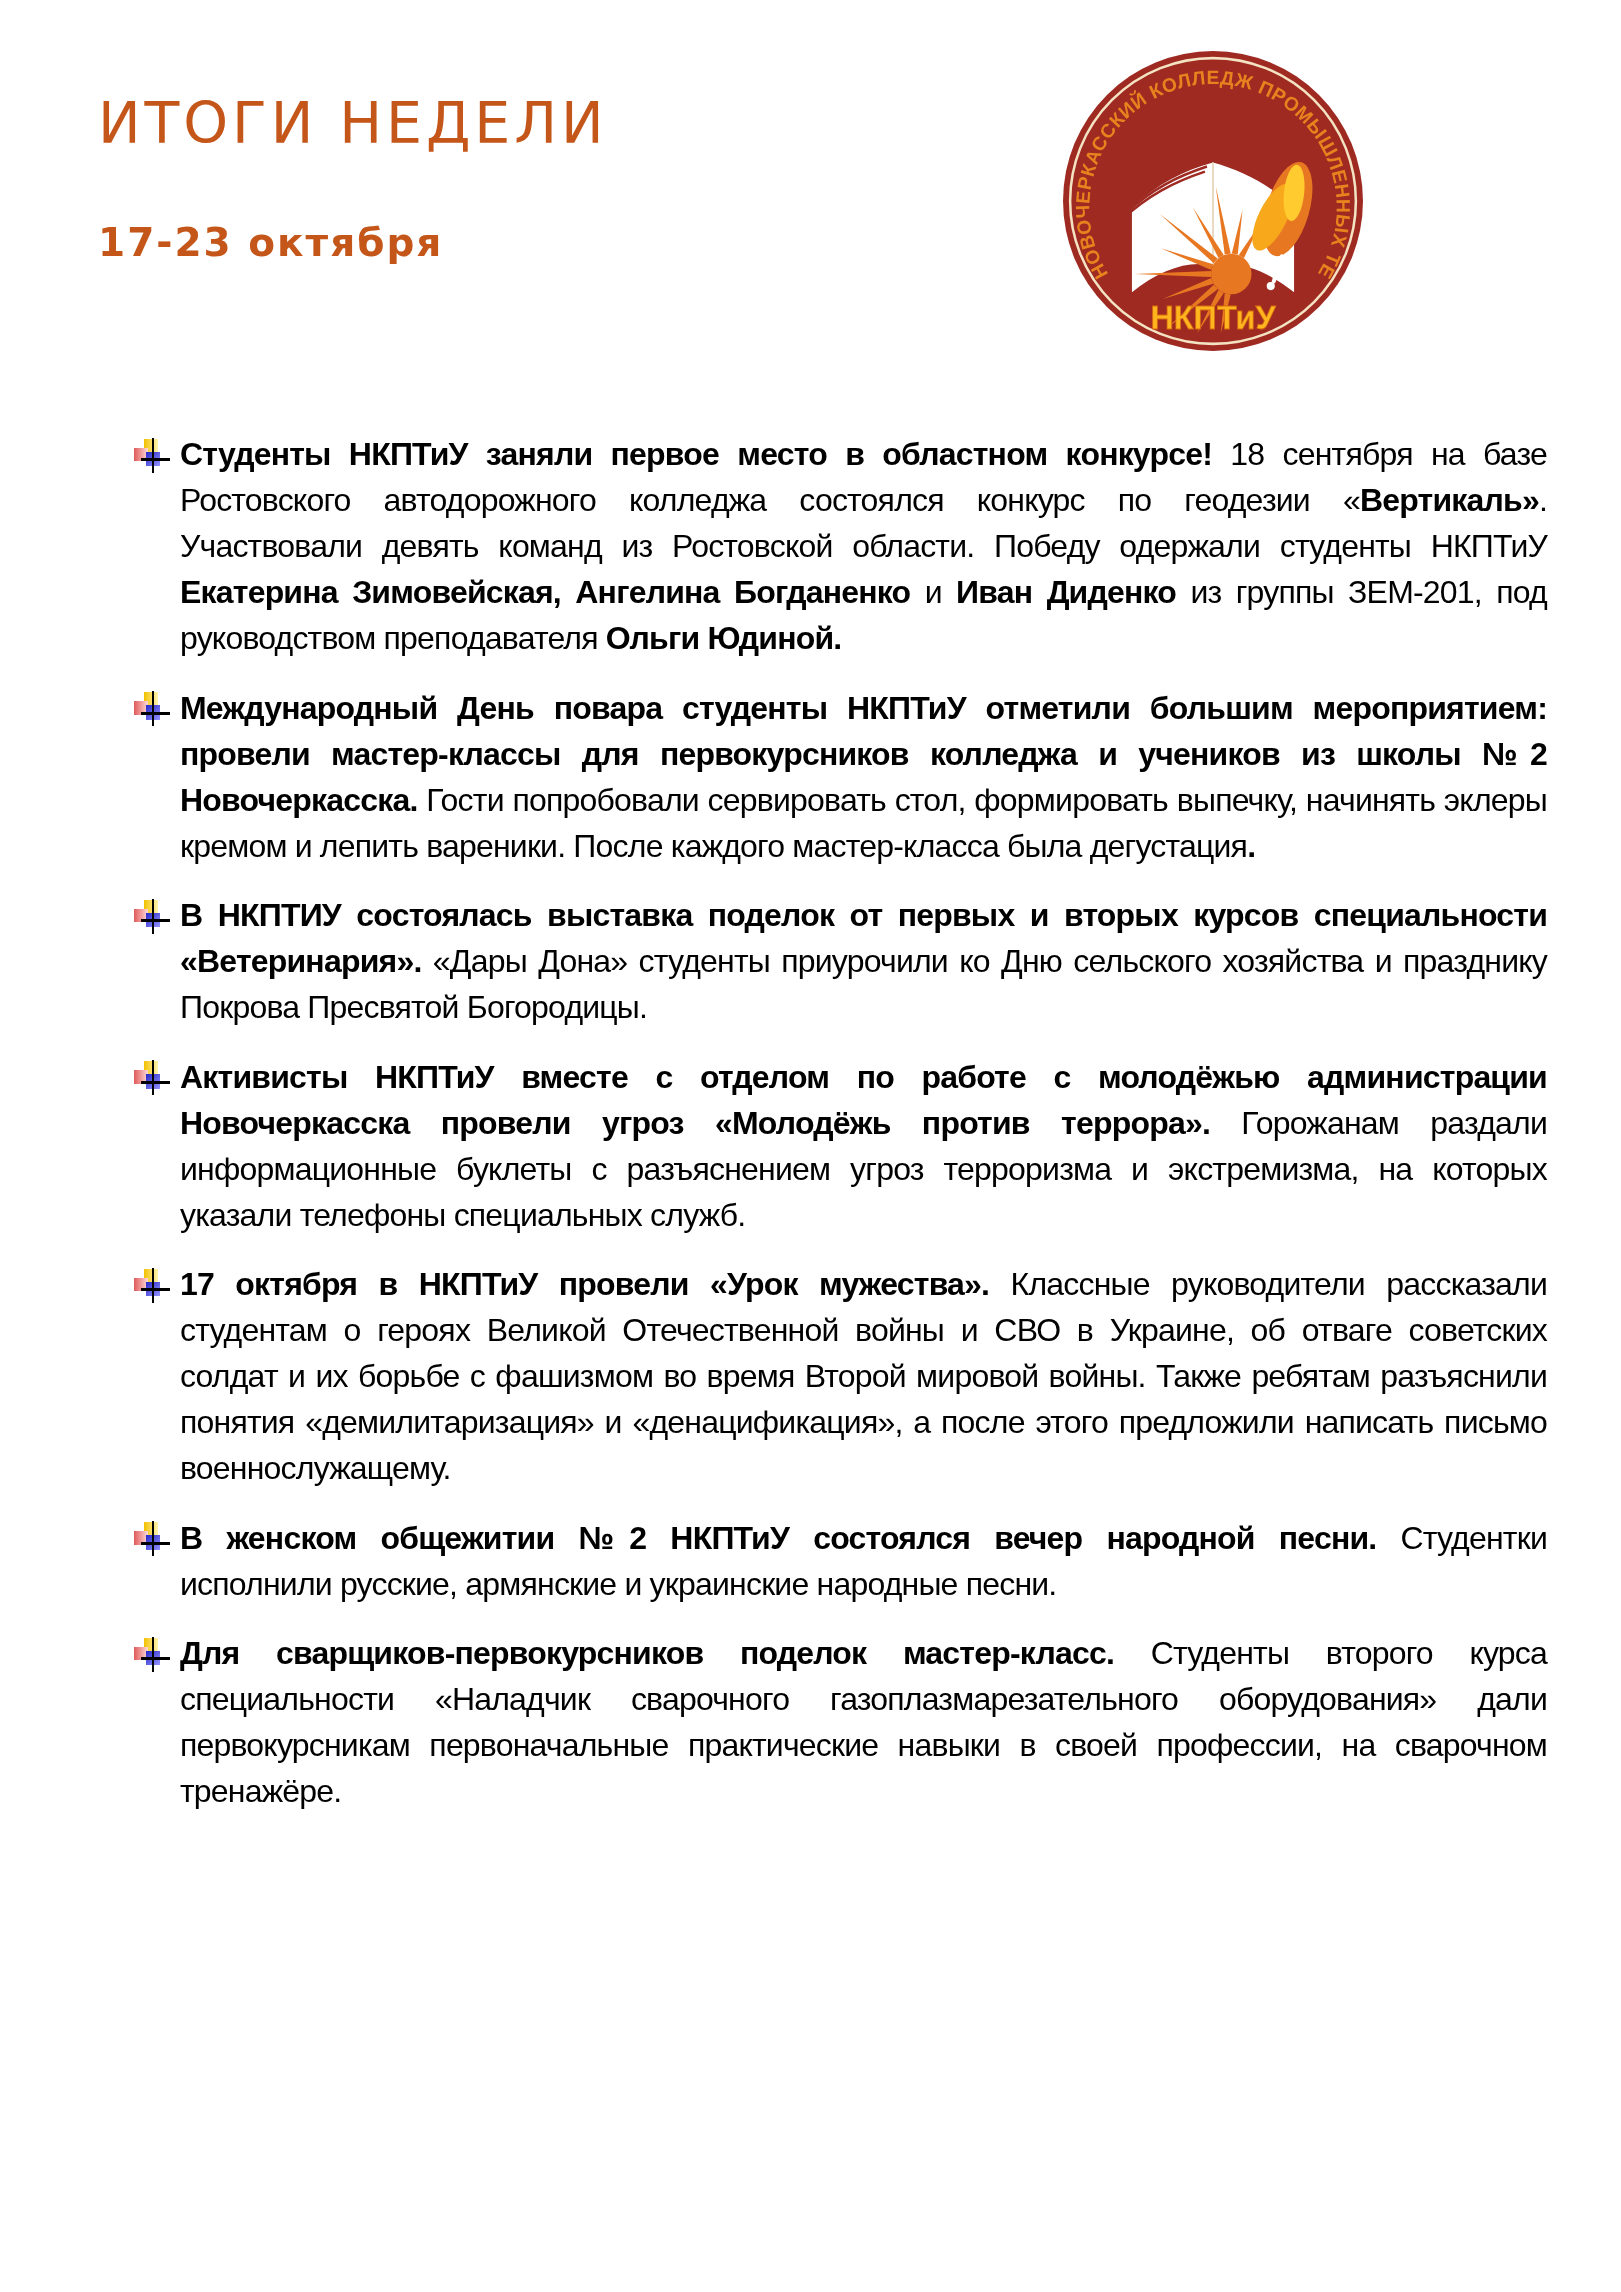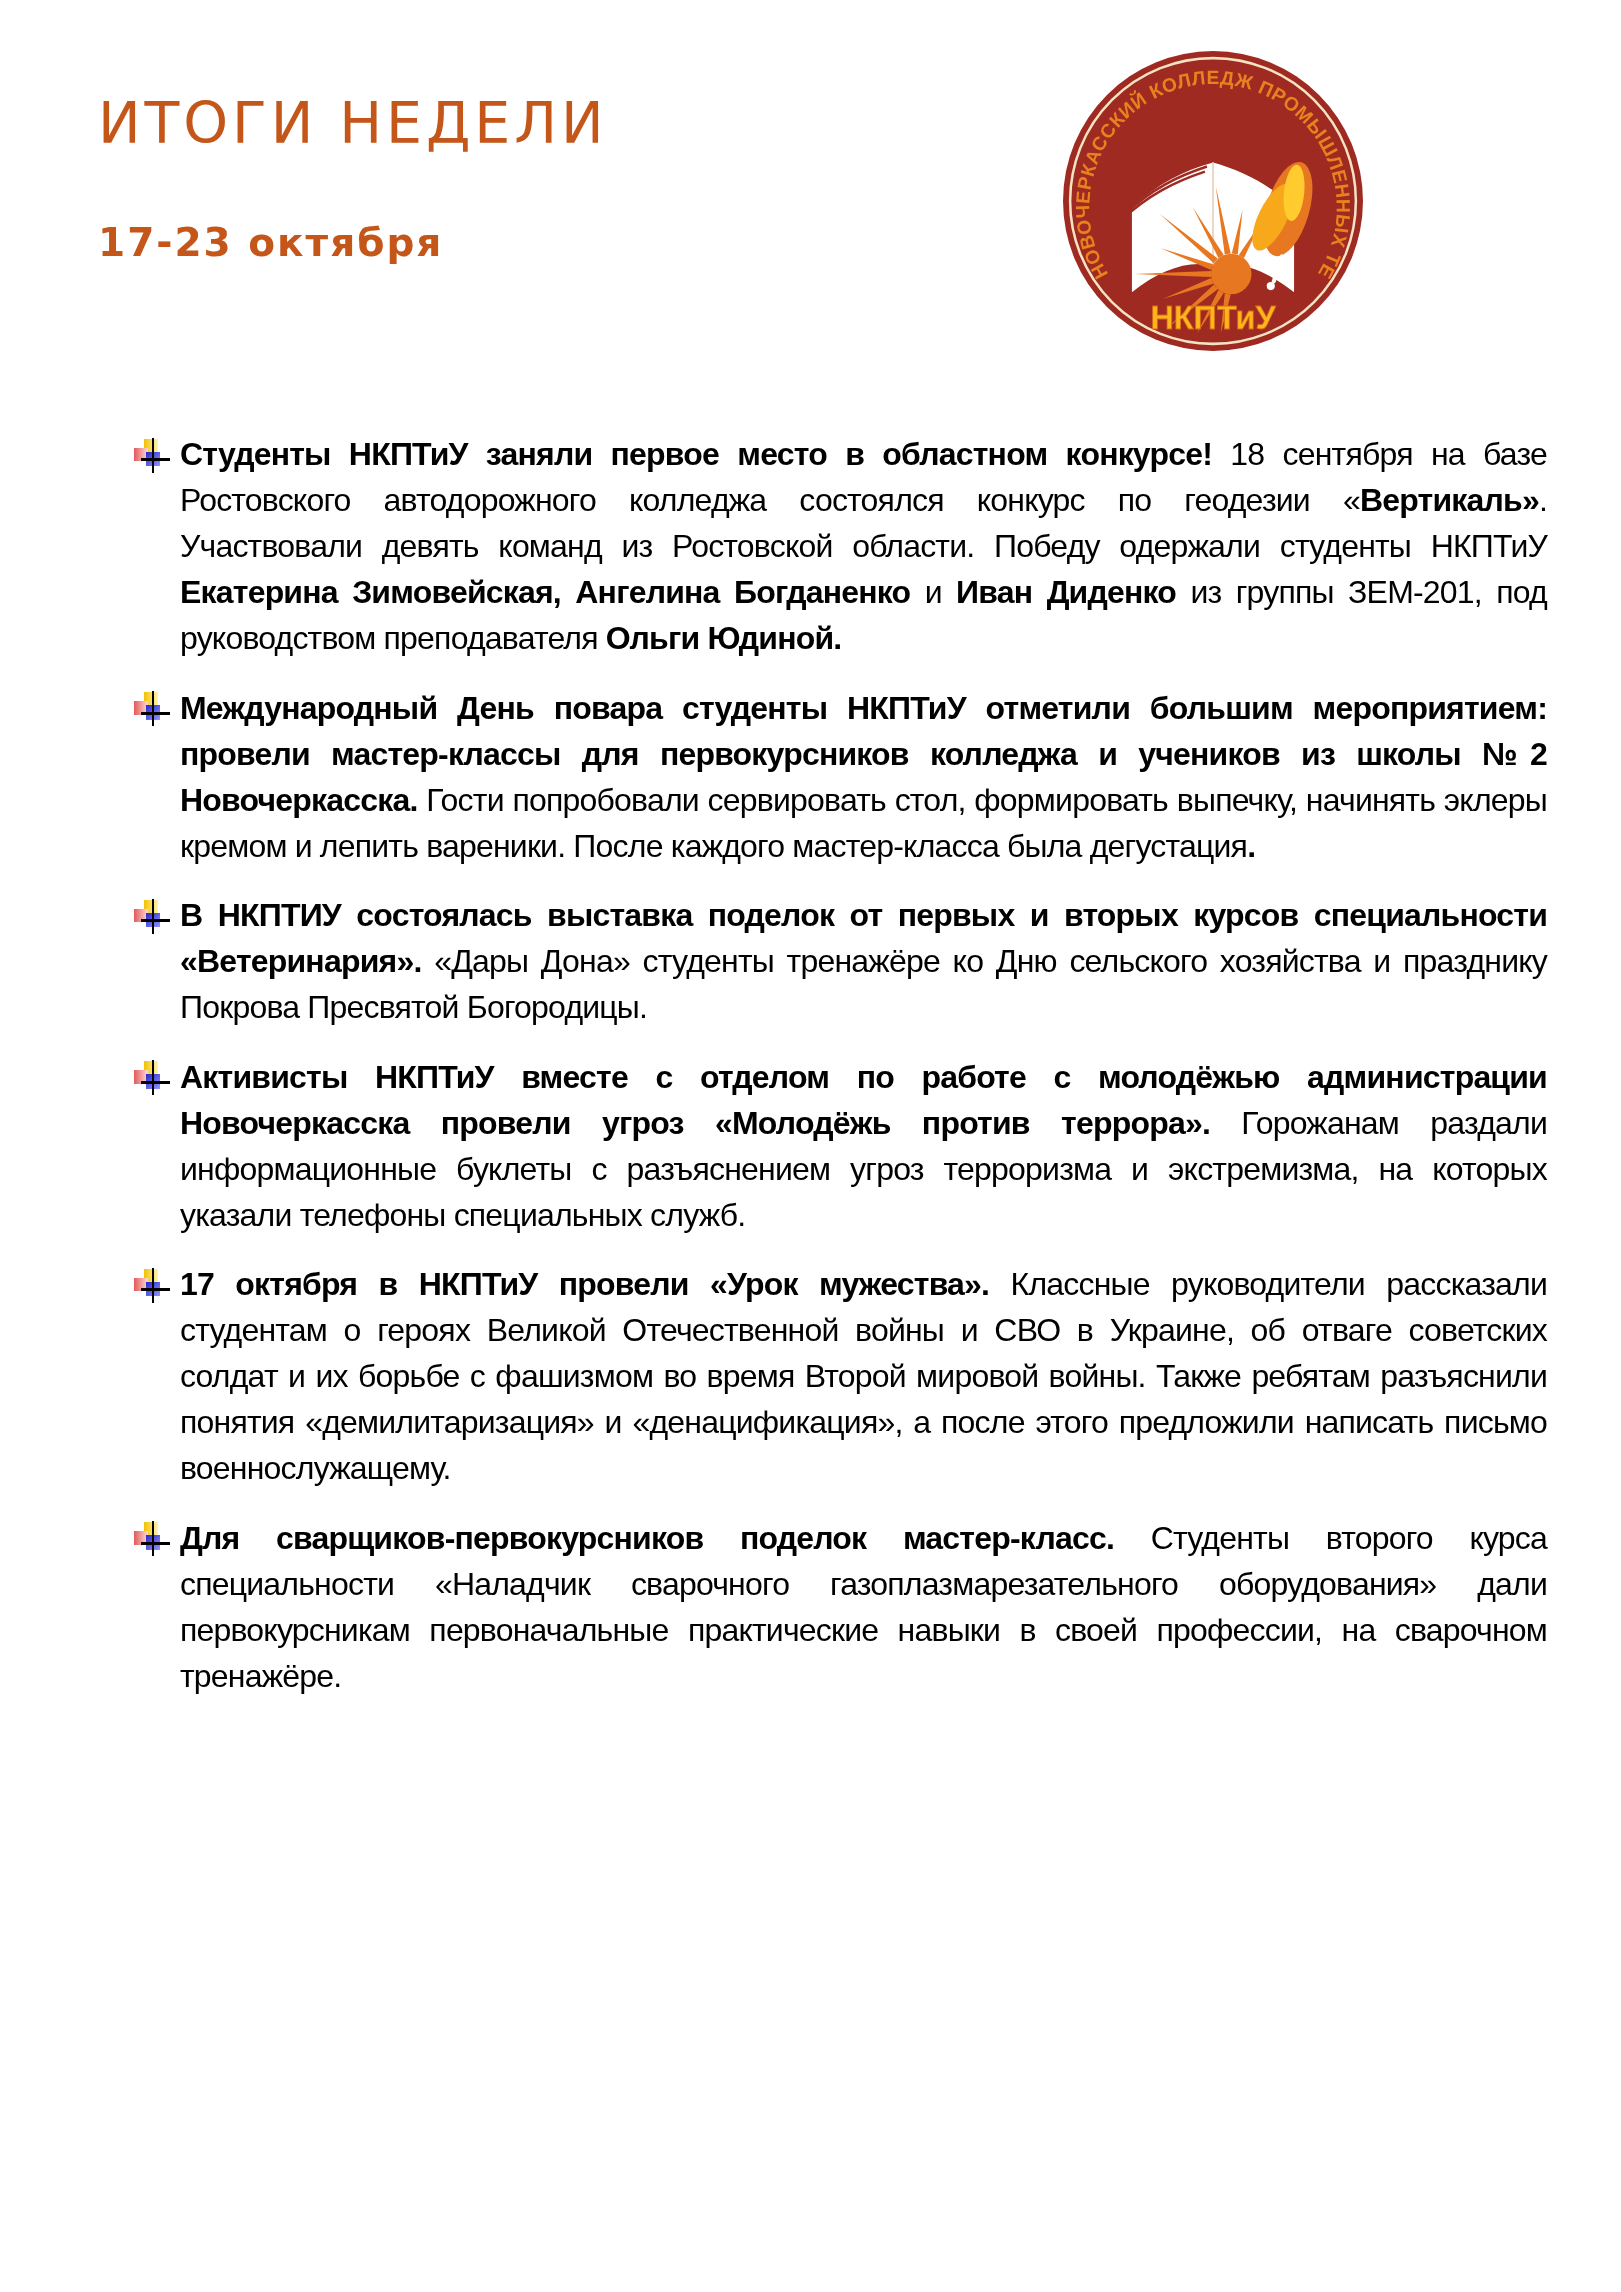--- a/index.html
+++ b/index.html
@@ -121,37 +121,44 @@
           <i class="sq-b"></i>
           <i class="ln-v"></i>
           <i class="ln-h"></i>
         </span><span class="ptext"><span class="b">Международный День повара студенты НКПТиУ отметили большим мероприятием: провели мастер-классы для первокурсников колледжа и учеников из школы №2 Новочеркасска. </span><span>Гости попробовали сервировать стол, формировать выпечку, начинять эклеры кремом и лепить вареники. После каждого мастер-класса была дегустация</span><span class="b">.</span></span></li>
       <li class="news-item"><span class="bullet">
           <i class="sq-y"></i>
           <i class="sq-r"></i>
           <i class="sq-b"></i>
           <i class="ln-v"></i>
           <i class="ln-h"></i>
-        </span><span class="ptext"><span class="b">В НКПТИУ состоялась выставка поделок от первых и вторых курсов специальности «Ветеринария». </span><span>«Дары Дона» студенты тренажёре ко Дню сельского хозяйства и празднику Покрова Пресвятой Богородицы.</span></span></li>
+        </span><span class="ptext"><span class="b">В НКПТИУ состоялась выставка поделок от первых и вторых курсов специальности «Ветеринария». </span><span>«Дары Дона» студенты приурочили ко Дню сельского хозяйства и празднику Покрова Пресвятой Богородицы.</span></span></li>
       <li class="news-item"><span class="bullet">
           <i class="sq-y"></i>
           <i class="sq-r"></i>
           <i class="sq-b"></i>
           <i class="ln-v"></i>
           <i class="ln-h"></i>
         </span><span class="ptext"><span class="b">Активисты НКПТиУ вместе с отделом по работе с молодёжью администрации Новочеркасска провели угроз «Молодёжь против террора». </span><span>Горожанам раздали информационные буклеты с разъяснением угроз терроризма и экстремизма, на которых указали телефоны специальных служб.</span></span></li>
       <li class="news-item"><span class="bullet">
           <i class="sq-y"></i>
           <i class="sq-r"></i>
           <i class="sq-b"></i>
           <i class="ln-v"></i>
           <i class="ln-h"></i>
         </span><span class="ptext"><span class="b">17 октября в НКПТиУ провели «Урок мужества». </span><span>Классные руководители рассказали студентам о героях Великой Отечественной войны и СВО в Украине, об отваге советских солдат и их борьбе с фашизмом во время Второй мировой войны. Также ребятам разъяснили понятия «демилитаризация» и «денацификация», а после этого предложили написать письмо военнослужащему.</span></span></li>
       <li class="news-item"><span class="bullet">
           <i class="sq-y"></i>
           <i class="sq-r"></i>
           <i class="sq-b"></i>
           <i class="ln-v"></i>
           <i class="ln-h"></i>
+        </span><span class="ptext"><span class="b">В женском общежитии №2 НКПТиУ состоялся вечер народной песни. </span><span>Студентки исполнили русские, армянские и украинские народные песни.</span></span></li>
+      <li class="news-item"><span class="bullet">
+          <i class="sq-y"></i>
+          <i class="sq-r"></i>
+          <i class="sq-b"></i>
+          <i class="ln-v"></i>
+          <i class="ln-h"></i>
         </span><span class="ptext"><span class="b">Для сварщиков-первокурсников поделок мастер-класс. </span><span>Студенты второго курса специальности «Наладчик сварочного газоплазмарезательного оборудования» дали первокурсникам первоначальные практические навыки в своей профессии, на сварочном тренажёре.</span></span></li>
     </ul>
 </div>
 
 
 </body></html>

